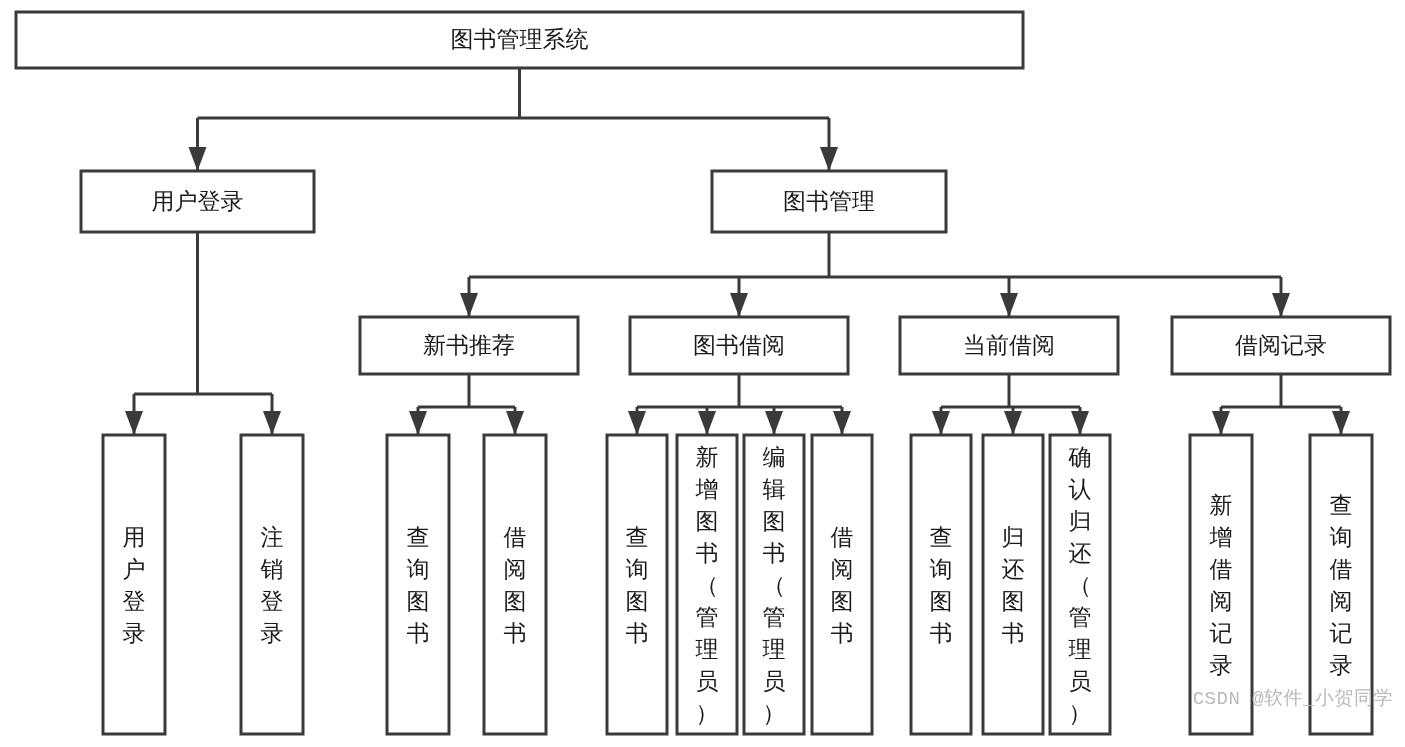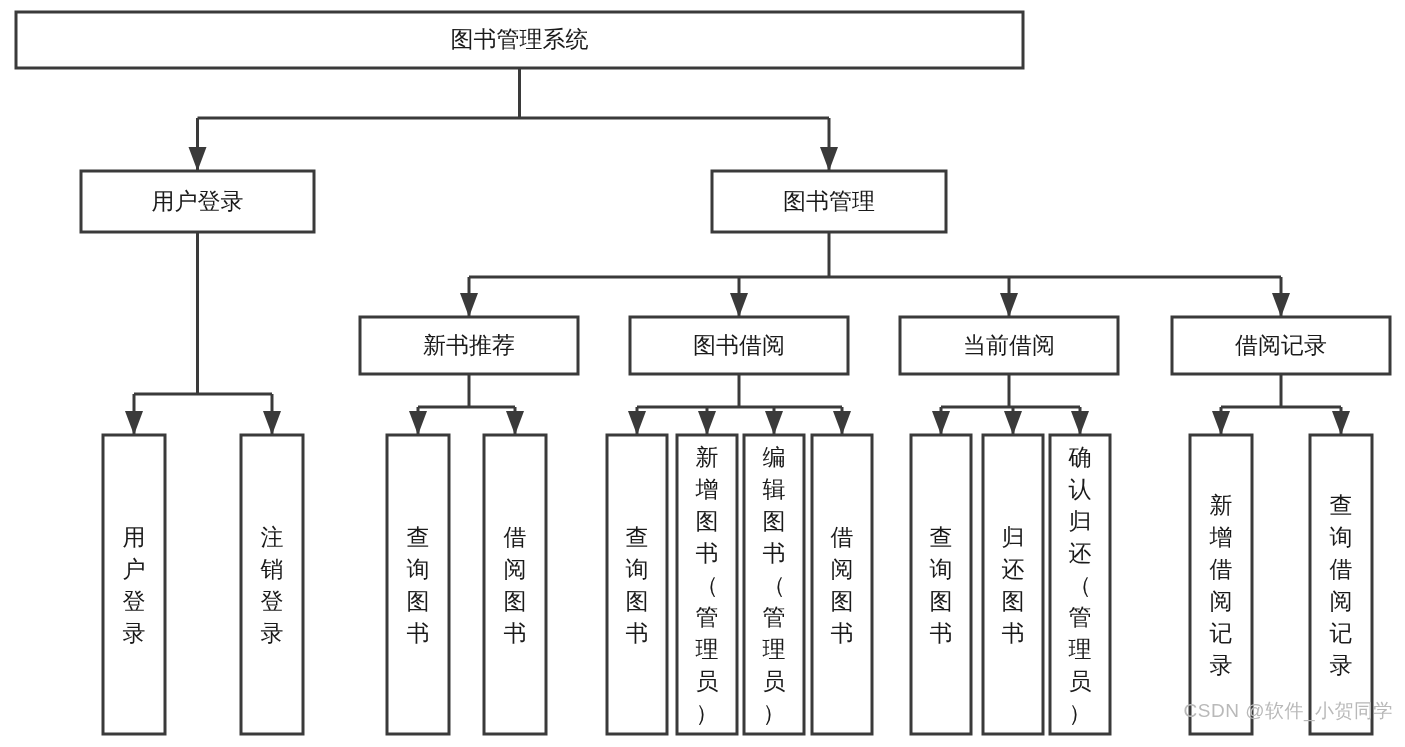--- a/index.html
+++ b/index.html
@@ -49,22 +49,22 @@
   }
   .node-label-v {
     font-family: "Liberation Sans", "DejaVu Sans", sans-serif;
     font-size: 23px;
     fill: #1a1a1a;
     text-anchor: middle;
   }
   .watermark-text {
     position: absolute;
     right: 12px;
-    bottom: 10px;
-    font-family: Liberation Sans, sans-serif;
+    bottom: 23px;
+    font-family: Liberation Mono, monospace;
     font-size: 19px;
     color: #b9b9b9;
     white-space: nowrap;
     letter-spacing: 0.5px;
     pointer-events: none;
     margin-left: 25px;
   }
 </style>
 </head>
 <body>

